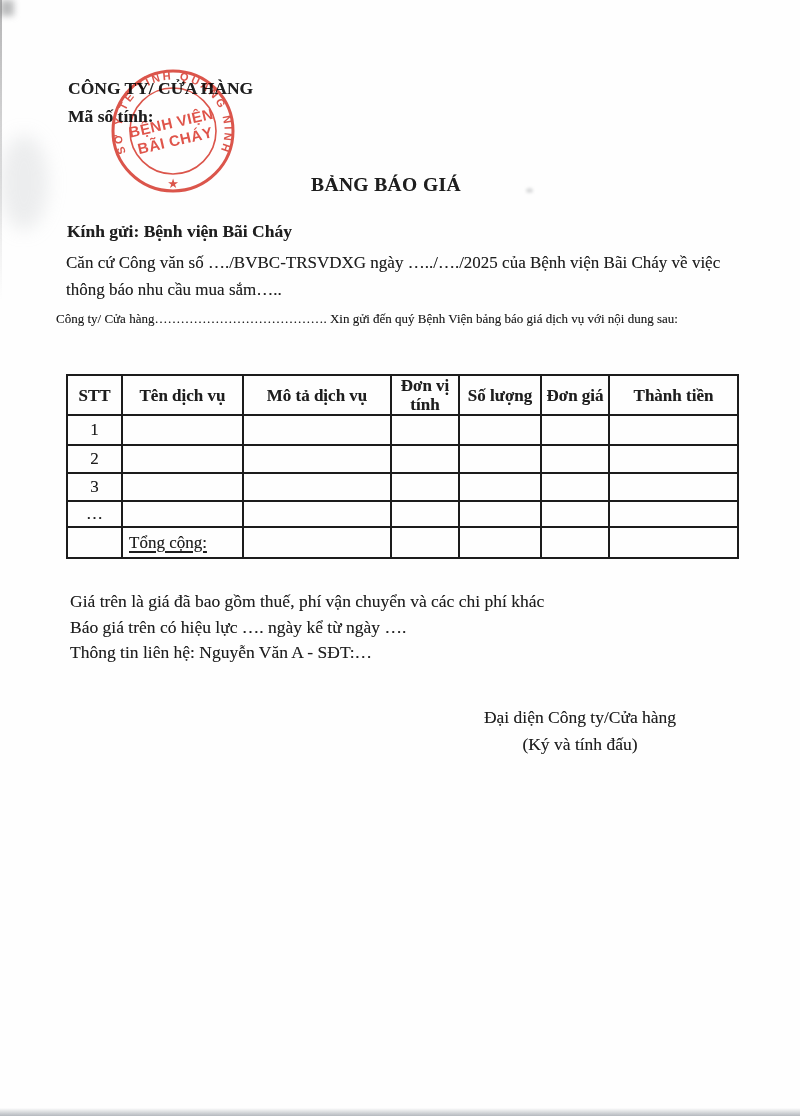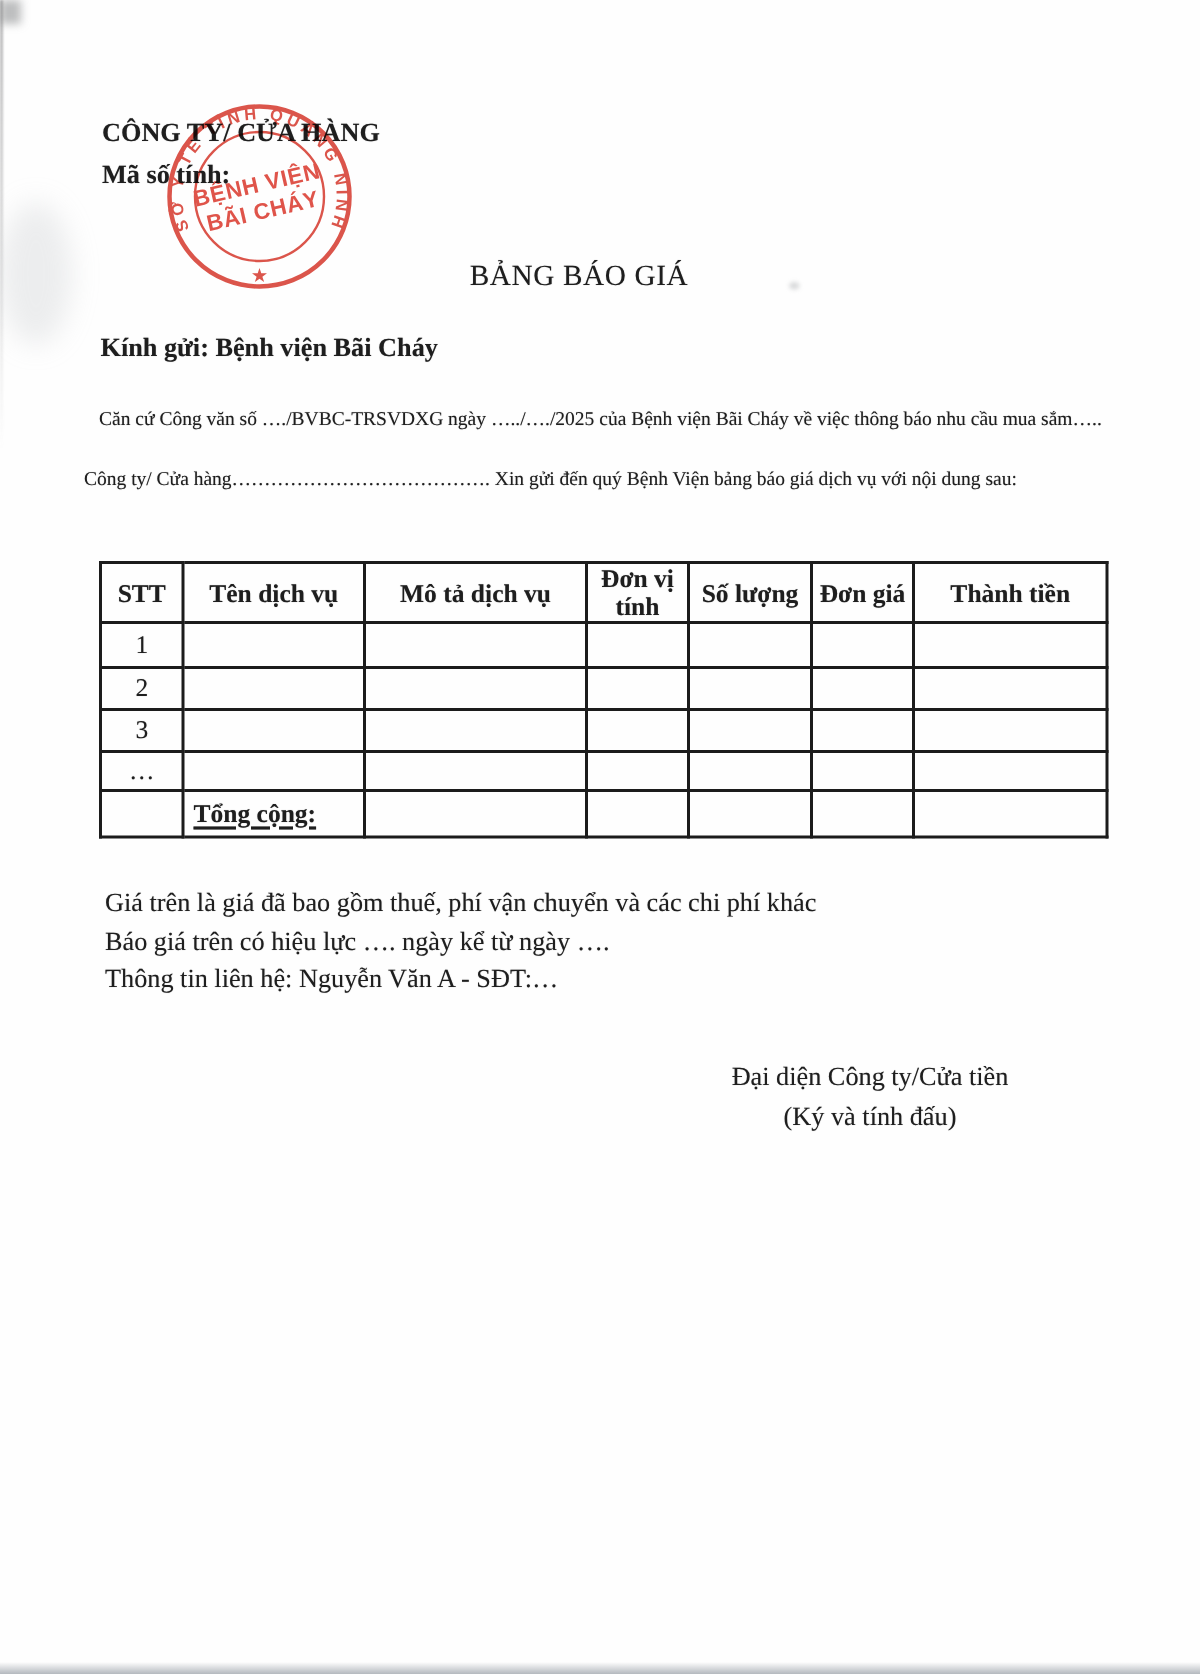--- a/index.html
+++ b/index.html
@@ -55,31 +55,31 @@
   }
   .stamp .star-glyph { font-size: 13px; fill: #d84237; }
   .stamp .center-text {
     font-family: "Liberation Sans", "DejaVu Sans", sans-serif;
     font-weight: bold; font-size: 15px; letter-spacing: 0.5px; fill: #dd4136;
   }
 
   
   .doc-title {
     position: absolute; left: 0; top: 174px; width: 772px;
-    text-align: center; font-weight: normal; font-size: 19.5px; letter-spacing: 0.4px;
+    text-align: center; font-weight: bold; font-size: 19.5px; letter-spacing: 0.4px;
   }
 
   
   .recipient {
     position: absolute; left: 67px; top: 221px;
     font-weight: bold; font-size: 17.5px;
   }
   .para1 {
-    position: absolute; left: 66px; top: 265px; width: 674px;
-    font-size: 13px; line-height: 27px;
+    position: absolute; left: 66px; top: 249px; width: 674px;
+    font-size: 17px; line-height: 27px;
   }
   .para2 {
     position: absolute; left: 56px; top: 305px; width: 674px;
     font-size: 13px; line-height: 27px;
   }
 
   
   .quote-table {
     position: absolute; left: 66px; top: 374px;
     border-collapse: collapse; table-layout: fixed; width: 671px;
@@ -88,21 +88,21 @@
   .quote-table th, .quote-table td {
     border: 2px solid #1c1c1c; text-align: center; vertical-align: middle;
     padding: 0 3px; overflow: hidden;
   }
   .quote-table th { font-weight: bold; line-height: 19px; height: 38px; }
   .quote-table td { font-weight: normal; }
   .r1 { height: 30px; } .r2 { height: 28px; } .r3 { height: 28px; } .r4 { height: 26px; }
   .r-total { height: 31px; }
   .total-cell { text-align: left !important; padding-left: 6px !important; }
   .total-label {
-    font-weight: bold; text-decoration: underline;
+    font-weight: normal; text-decoration: underline;
     text-underline-offset: 3px; text-decoration-thickness: 1.5px; margin-top: 48px;
   }
 
   
   .notes {
     position: absolute; left: 70px; top: 574px; width: 660px;
     font-size: 17.5px; line-height: 25.5px; margin-top: 15px;
   }
 
   
@@ -218,17 +218,17 @@
     </tbody>
   </table>
 
   <div class="notes txt">
     <div>Giá trên là giá đã bao gồm thuế, phí vận chuyển và các chi phí khác</div>
     <div>Báo giá trên có hiệu lực …. ngày kể từ ngày ….</div>
     <div>Thông tin liên hệ: Nguyễn Văn A - SĐT:…</div>
   </div>
 
   <div class="signature txt">
-    <div>Đại diện Công ty/Cửa tiền</div>
+    <div>Đại diện Công ty/Cửa hàng</div>
     <div>(Ký và tính đấu)</div>
   </div>
 
 </div>
 
 </body></html>

